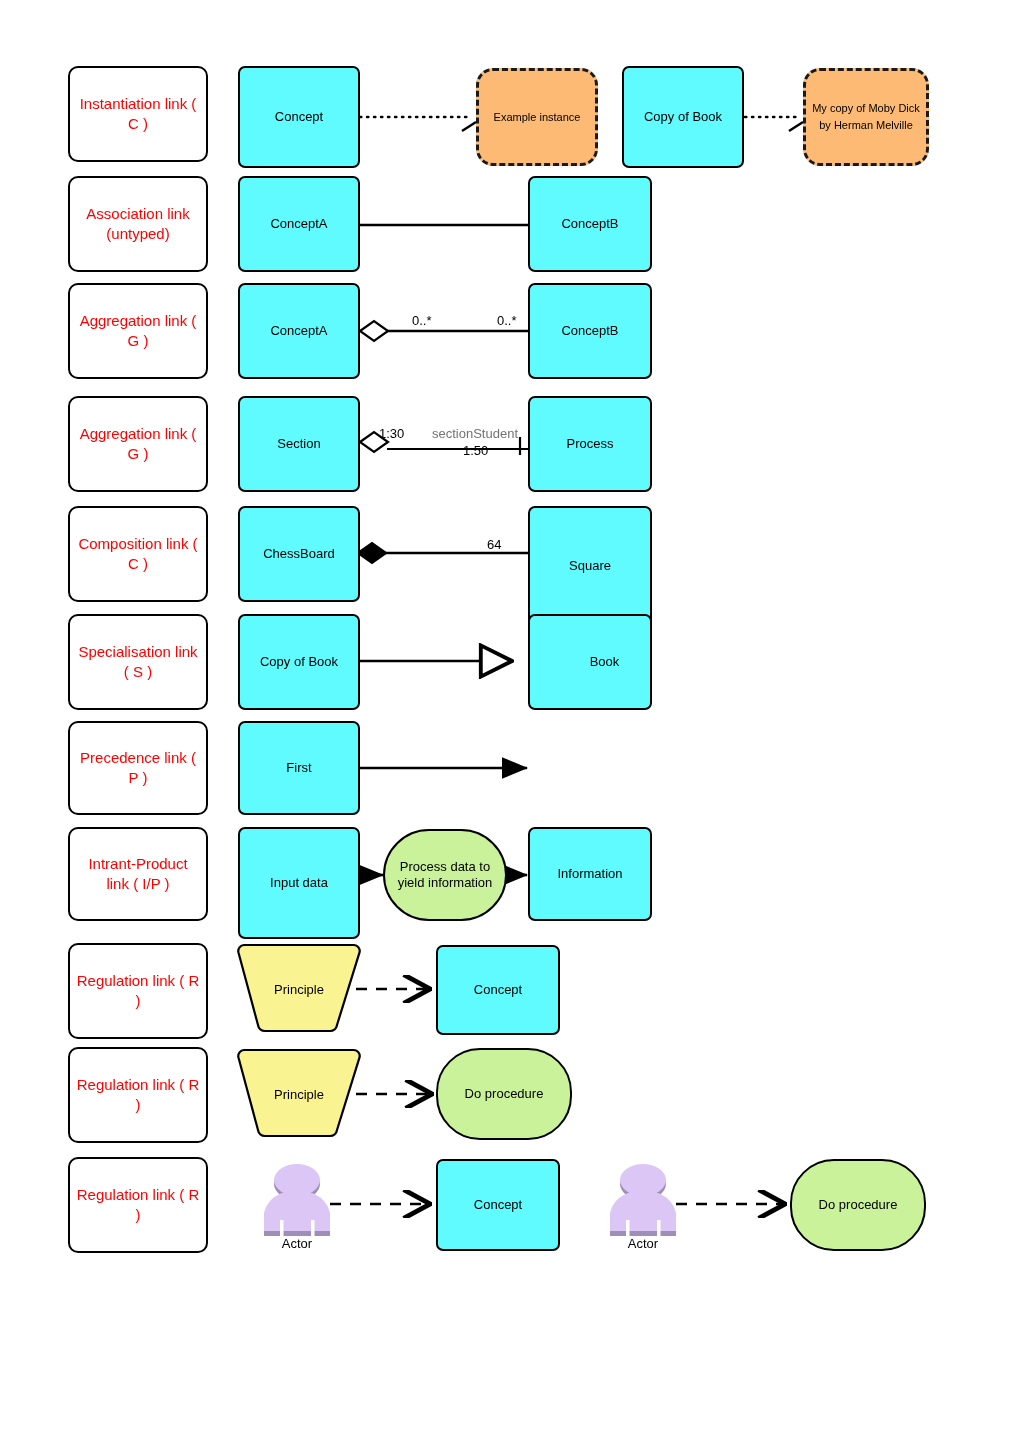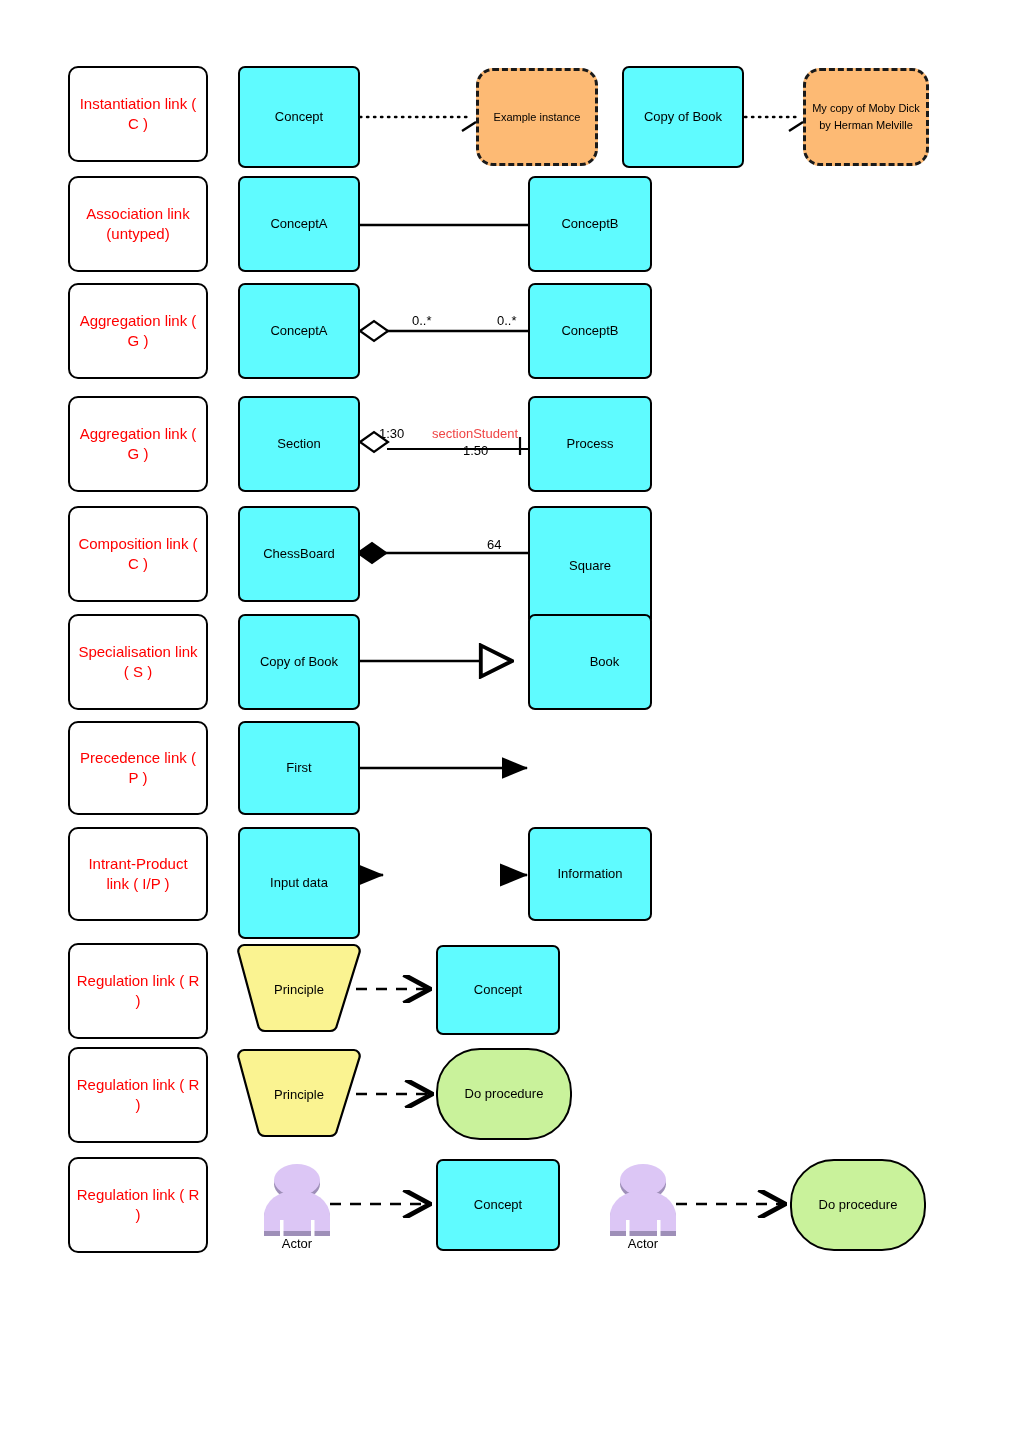--- a/index.html
+++ b/index.html
@@ -210,21 +210,21 @@
   <div style="position:absolute;left:412px;top:313px;font-size:13px;color:#000;">0..*</div>
   <div style="position:absolute;left:497px;top:313px;font-size:13px;color:#000;">0..*</div>
 
   <div class="node concept" style="left:238px;top:396px;width:122px;height:96px;">
     <span class="txt">Section</span>
   </div>
   <div class="node concept" style="left:528px;top:396px;width:124px;height:96px;">
     <span class="txt">Process</span>
   </div>
   <div style="position:absolute;left:379px;top:426px;font-size:13px;color:#000;">1:30</div>
-  <div style="position:absolute;left:432px;top:426px;font-size:13px;color:#ef4444;">sectionStudent</div>
+  <div style="position:absolute;left:432px;top:426px;font-size:13px;color:#737373;">sectionStudent</div>
   <div style="position:absolute;left:463px;top:443px;font-size:13px;color:#000;">1:50</div>
 
   <div class="node concept" style="left:238px;top:506px;width:122px;height:96px;">
     <span class="txt">ChessBoard</span>
   </div>
   <div class="node concept" style="left:528px;top:506px;width:124px;height:120px;">
     <span class="txt">Square</span>
   </div>
   <div style="position:absolute;left:487px;top:537px;font-size:13px;color:#000;">64</div>
 
@@ -234,20 +234,23 @@
   <div class="node concept" style="left:528px;top:614px;width:124px;height:96px;padding-left:35px;">
     <span class="txt">Book</span>
   </div>
 
   <div class="node concept" style="left:238px;top:721px;width:122px;height:94px;">
     <span class="txt">First</span>
   </div>
 
   <div class="node concept" style="left:238px;top:827px;width:122px;height:112px;">
     <span class="txt">Input data</span>
+  </div>
+  <div class="node process" style="left:383px;top:829px;width:124px;height:92px;">
+    <span class="txt">Process data to yield information</span>
   </div>
   <div class="node concept" style="left:528px;top:827px;width:124px;height:94px;">
     <span class="txt">Information</span>
   </div>
 
   <div style="position:absolute;left:238px;top:982px;width:122px;text-align:center;font-size:13px;color:#000;">Principle</div>
   <div class="node concept" style="left:436px;top:945px;width:124px;height:90px;">
     <span class="txt">Concept</span>
   </div>
 

